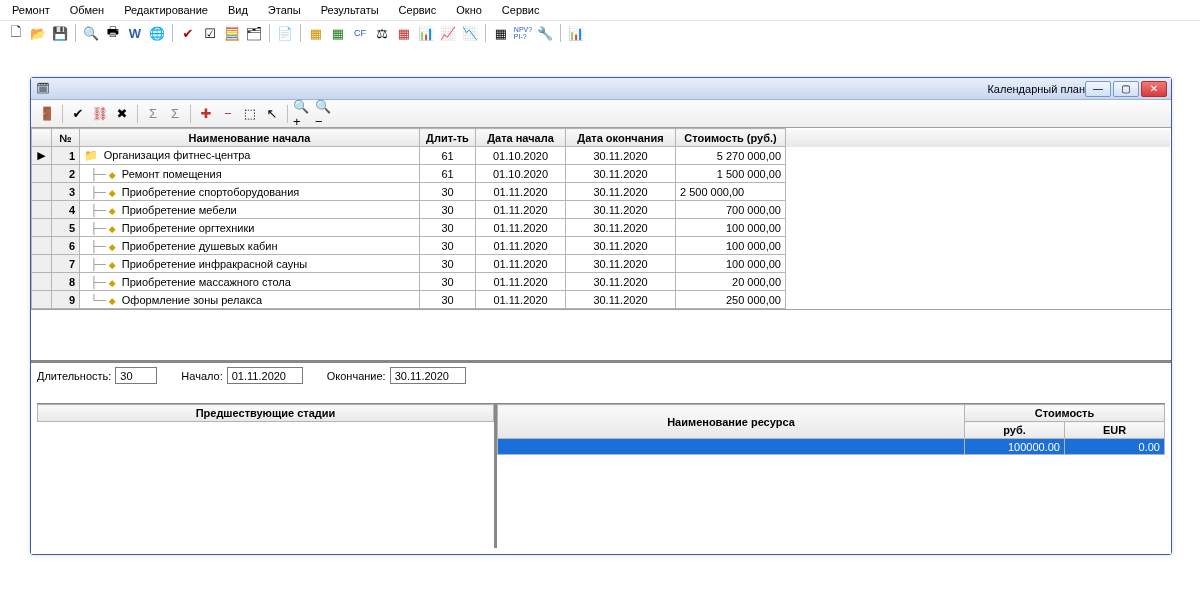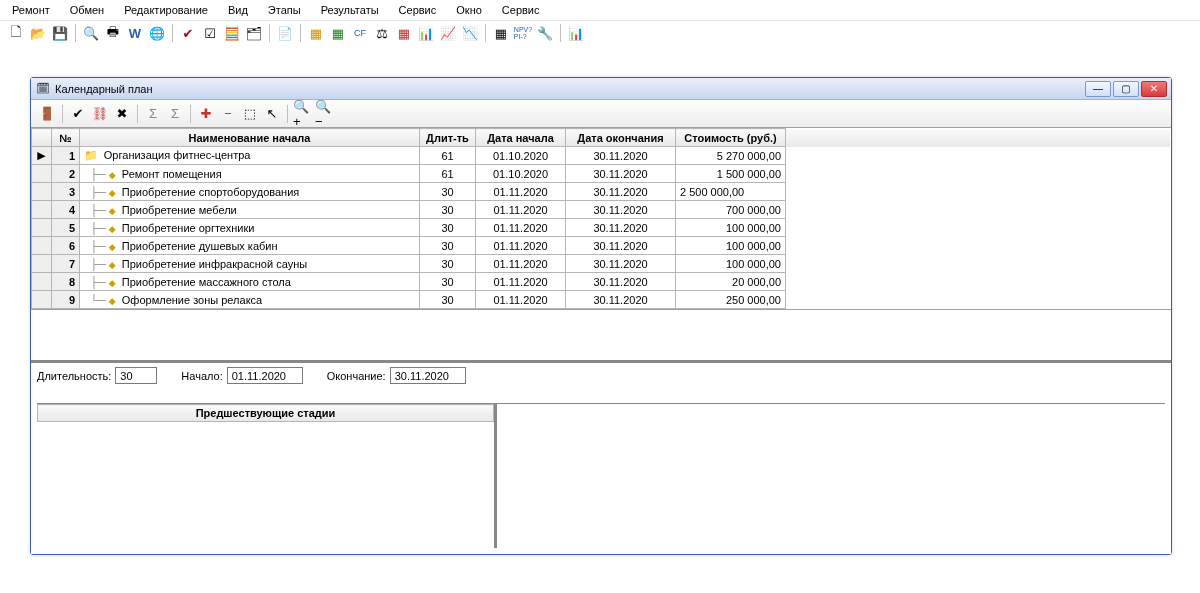--- a/index.html
+++ b/index.html
@@ -68,21 +68,21 @@
   }
   .titlebar {
     height: 22px;
     background: linear-gradient(#e9eff9, #c7d6ef);
     border-bottom: 1px solid #9db4d7;
     display: flex;
     align-items: center;
     padding: 0 4px;
   }
   .titlebar .ticon { width: 16px; text-align: center; }
-  .titlebar .ttitle { flex: 1; padding-left: 4px; color: #000; }
+  .titlebar .ttitle { flex: 1; padding-left: 4px; color: #000; text-align: right; }
   .winbtns { display: flex; gap: 2px; }
   .winbtn {
     width: 26px; height: 16px;
     border: 1px solid #7a98c8;
     background: linear-gradient(#f4f8ff,#cfe0f5);
     border-radius: 2px;
     display:flex;align-items:center;justify-content:center;
     font-size:10px; line-height:1;
   }
   .winbtn.close { background: linear-gradient(#f07a7a,#d83a3a); color:#fff; border-color:#b43030;}
@@ -374,17 +374,42 @@
         <div class="lower-left">
           <table class="lower">
             <tbody>
                 <tr class="lower-head">
                   <th>Предшествующие стадии</th>
                 </tr>
           </tbody>
             </table>
           <div style="flex:1"></div>
         </div>
+        <div class="lower-right">
+          <table class="lower" style="table-layout:fixed">
+            <colgroup>
+                <col>
+                <col style="width:100px">
+                <col style="width:100px">
+              </colgroup>
+            <tbody>
+                <tr class="lower-head">
+              <th rowspan="2">Наименование ресурса</th>
+              <th colspan="2">Стоимость</th>
+            </tr>
+            <tr class="lower-head">
+              <th>руб.</th>
+              <th>EUR</th>
+            </tr>
+            <tr class="selrow">
+              <td></td>
+              <td style="text-align:right">100000.00</td>
+              <td style="text-align:right">0.00</td>
+            </tr>
+          </tbody>
+            </table>
+          <div style="flex:1"></div>
+        </div>
       </div>
     </div>
 
   </div>
 </div>
 
 </body></html>

